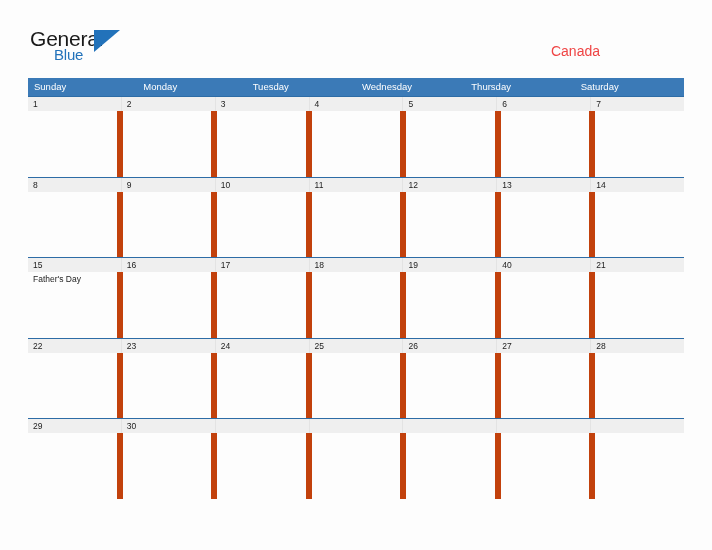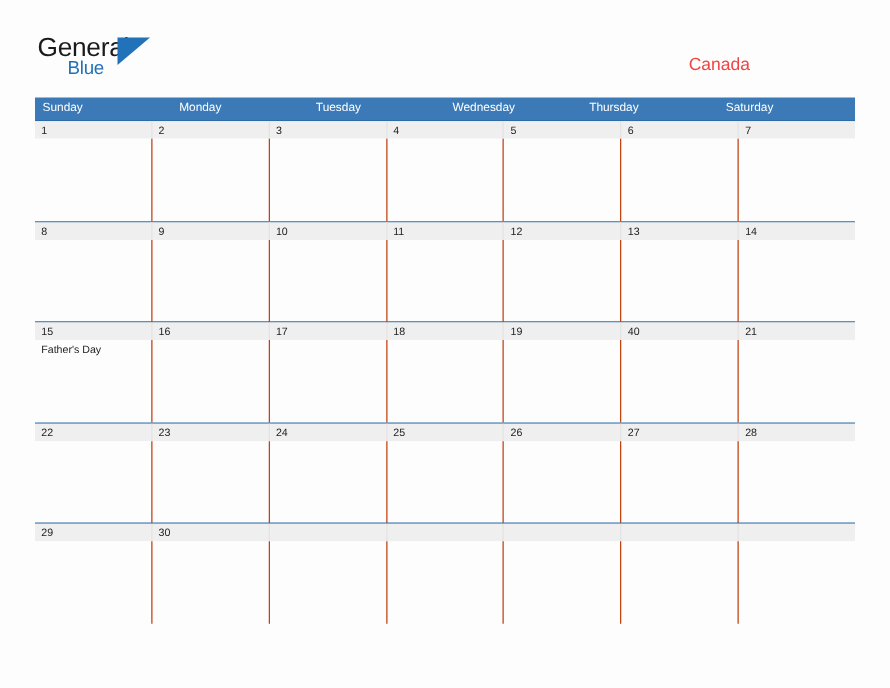--- a/index.html
+++ b/index.html
@@ -136,21 +136,21 @@
   }
 
   .event-band {
     display: flex;
     height: 66px;
     background: #fdfdfd;
   }
   .event-cell {
     flex: 1 1 0;
     box-sizing: border-box;
-    border-right: 1px solid #c2410c;
+    border-right: 6px solid #c2410c;
     padding: 2px 4px 0 5px;
     overflow: hidden;
   }
   .event-cell:last-child {
     border-right: none;
   }
   .event-text {
     font-size: 8.5px;
     line-height: 11px;
     color: #1d1d1d;

